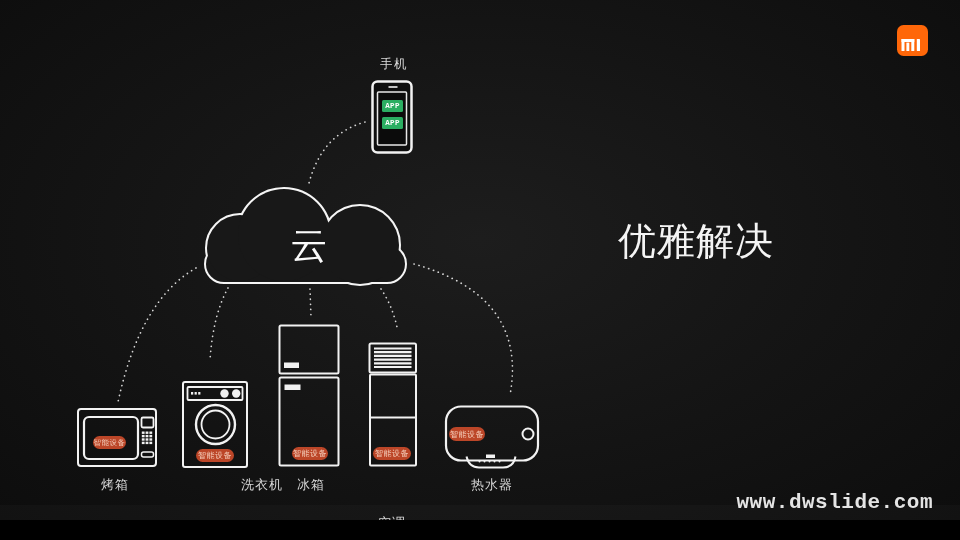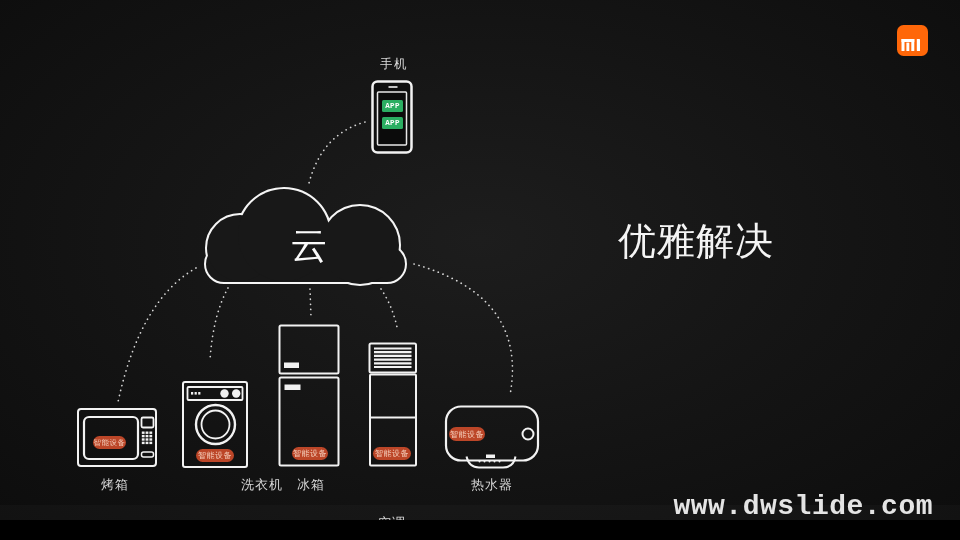--- a/index.html
+++ b/index.html
@@ -37,21 +37,21 @@
   .dev-name{position:absolute;top:476px;transform:translateX(-50%);
     font-size:13px;color:#d8d8d8;letter-spacing:1px;white-space:nowrap;}
   #name-oven{left:115px;}
   #name-washer{left:214px;margin-left:48px;}
   #name-fridge{left:311px;}
   #name-ac{left:392px;margin-top:38px;}
   #name-heater{left:492px;text-align:center;}
 
   .mi-logo{position:absolute;left:897px;top:25px;width:31px;height:31px;
     background:#ff6709;border-radius:6.5px;}
-  .watermark{position:absolute;right:27px;top:491px;font-size:28px;font-weight:bold;
+  .watermark{position:absolute;right:27px;top:491px;font-size:21px;font-weight:bold;
     color:#e4e4e4;letter-spacing:0.5px;}
 </style>
 </head>
 <body>
 
 <div class="slide">
 
   <svg class="art" viewBox="0 0 960 540">
 
     <g fill="none" stroke="#d6d6d6" stroke-width="1.7" stroke-dasharray="0.1 5" stroke-linecap="round">

